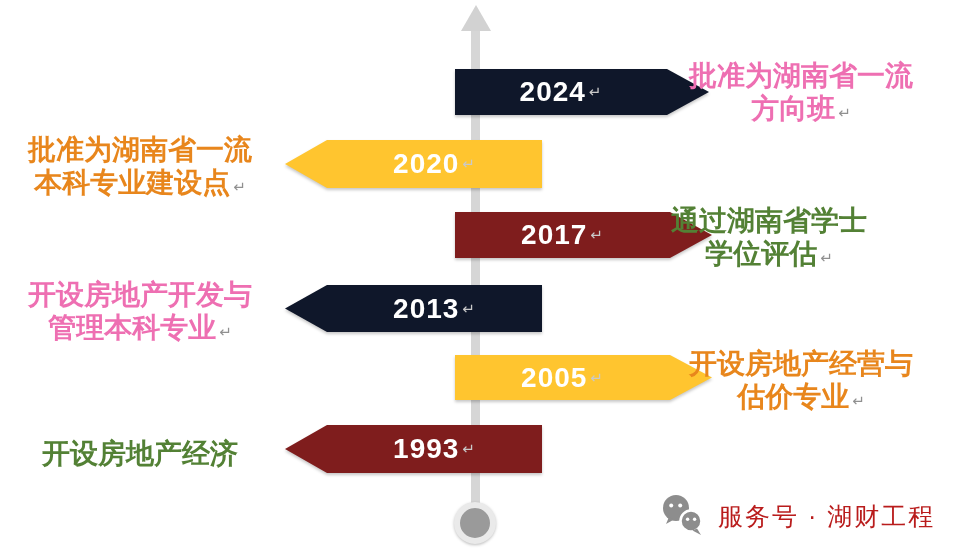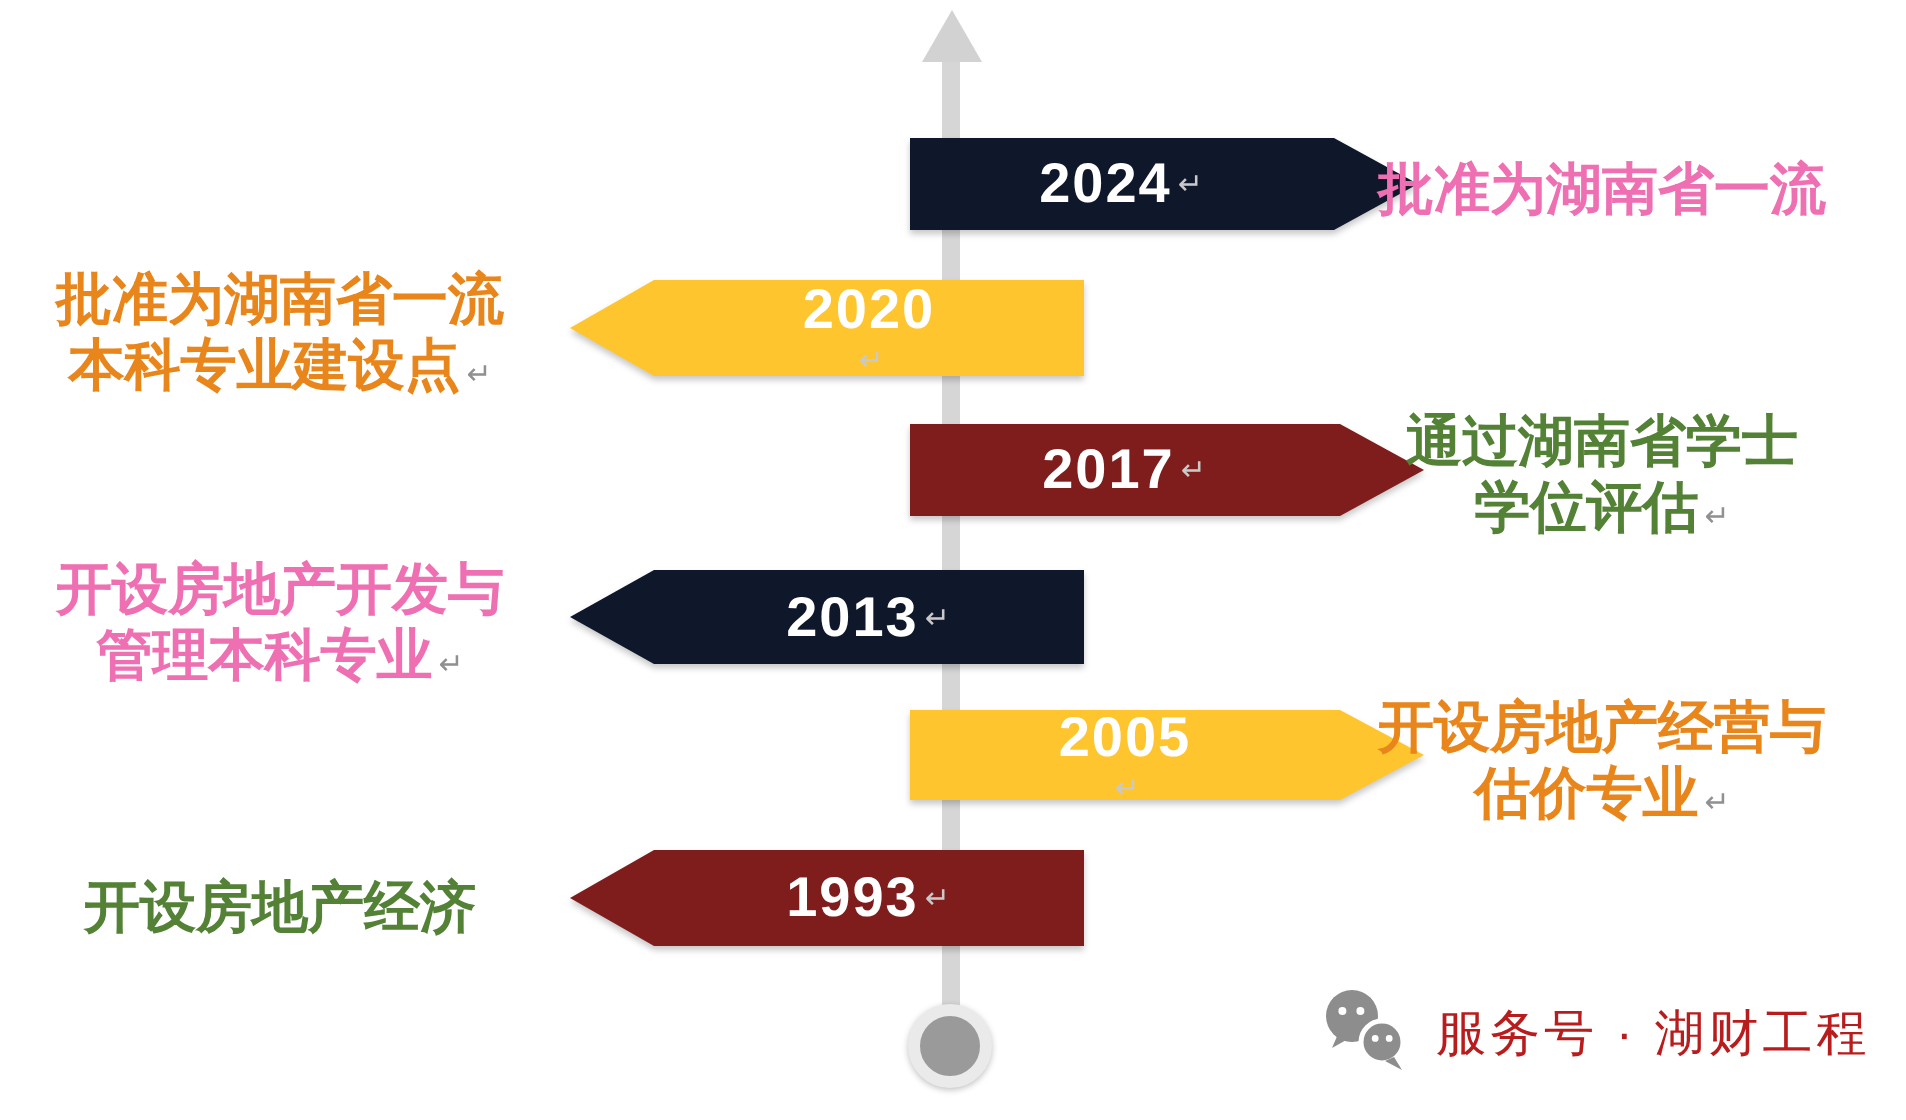--- a/index.html
+++ b/index.html
@@ -19,21 +19,21 @@
     background:#9A9A9A;border:6px solid #EAEAEA;box-shadow:0 1px 3px rgba(0,0,0,0.25);
   }
   
   .banner-wrap{position:absolute;filter:drop-shadow(0 2px 1.5px rgba(0,0,0,0.22));}
   .banner{
     width:100%;height:100%;display:flex;align-items:center;justify-content:center;
     color:#FFFFFF;font-weight:bold;font-size:28px;letter-spacing:1px;
   }
   .banner.right{clip-path:polygon(0 0, calc(100% - 42px) 0, 100% 50%, calc(100% - 42px) 100%, 0 100%);padding-right:42px;}
   .banner.left {clip-path:polygon(42px 0, 100% 0, 100% 100%, 42px 100%, 0 50%);padding-left:42px;}
-  .bg-pink{background:#0f172a;} .bg-gold{background:#FFC52F;flex-direction:column;} .bg-green{background:#7f1d1d;}
+  .bg-pink{background:#0f172a;} .bg-gold{background:#FFC52F;} .bg-green{background:#7f1d1d;}
   
   .label{
     position:absolute;display:flex;flex-direction:column;align-items:center;justify-content:center;
     font-weight:bold;font-size:28px;line-height:33px;text-align:center;white-space:nowrap;
   }
   .t-pink{color:#EE6FB2;} .t-orange{color:#E8861C;} .t-green{color:#538135;}
   .pmark{
     font-weight:normal;font-size:15px;color:#909090;margin-left:3px;vertical-align:baseline;
   }
   .banner .pmark{color:#C9C9C9;}
@@ -53,40 +53,41 @@
   <div class="axis-arrowhead"></div>
 
   <div class="banner-wrap" style="left:455px;top:69px;width:212px;height:46px;">
     <div class="banner right bg-pink">
         <span>2024</span>
         <span class="pmark">↵</span>
       </div>
   </div>
   <div class="label t-pink" style="left:688px;top:62px;width:226px;height:64px;">
     <span>批准为湖南省一流</span>
+    <span><span>方向班</span><span class="pmark">↵</span></span>
   </div>
 
   <div class="banner-wrap" style="left:285px;top:140px;width:215px;height:48px;">
     <div class="banner left bg-gold">
         <span>2020</span>
         <span class="pmark">↵</span>
       </div>
   </div>
   <div class="label t-orange" style="left:16px;top:136px;width:248px;height:64px;">
     <span>批准为湖南省一流</span>
     <span><span>本科专业建设点</span><span class="pmark">↵</span></span>
   </div>
 
   <div class="banner-wrap" style="left:455px;top:212px;width:215px;height:46px;">
     <div class="banner right bg-green">
         <span>2017</span>
         <span class="pmark">↵</span>
       </div>
   </div>
-  <div class="label t-green" style="left:688px;top:207px;width:226px;height:64px;">
+  <div class="label t-green" style="left:656px;top:207px;width:226px;height:64px;">
     <span>通过湖南省学士</span>
     <span><span>学位评估</span><span class="pmark">↵</span></span>
   </div>
 
   <div class="banner-wrap" style="left:285px;top:285px;width:215px;height:47px;">
     <div class="banner left bg-pink">
         <span>2013</span>
         <span class="pmark">↵</span>
       </div>
   </div>

